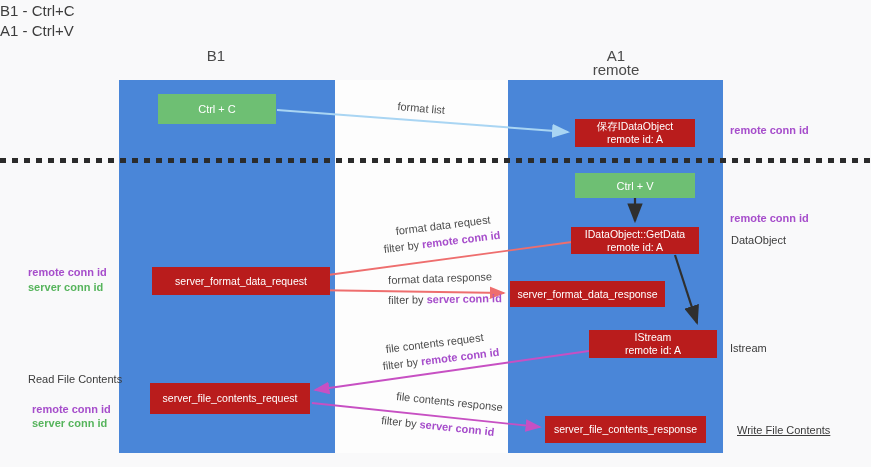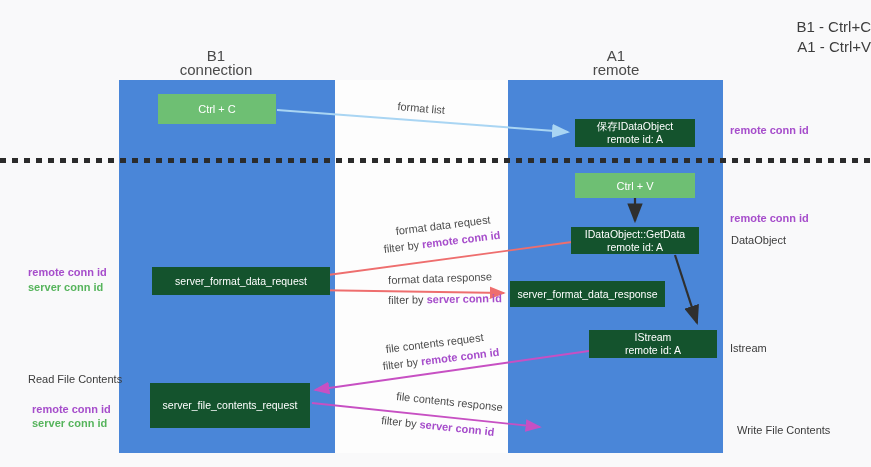--- a/index.html
+++ b/index.html
@@ -6,43 +6,43 @@
   html,body { background:#f9f9fa; }
   .canvas {
     position: relative;
     width: 871px;
     height: 467px;
     background: #f9f9fa;
     font-family: "Liberation Sans", "DejaVu Sans", sans-serif;
     overflow: hidden;
   }
   .midstrip { position:absolute; left:335px; top:80px; width:173px; height:373px; background:#fdfdfd; }
-  .title { position:absolute; left:0; top:17px; width:100%; text-align:right; font-size:15px; line-height:20px; color:#3d3d3d; }
+  .title { position:absolute; left:0; top:1px; width:100%; text-align:left; font-size:15px; line-height:20px; color:#3d3d3d; }
   .col { position:absolute; background:#4a86d8; }
   .col-left  { left:119px; top:80px; width:216px; height:373px; }
   .col-right { left:508px; top:80px; width:215px; height:373px; }
   .col-header { position:absolute; width:120px; text-align:center; font-size:15px; line-height:14px; color:#4a4a4a; }
   .col-header.left  { left:156px; top:49px; }
   .col-header.right { left:556px; top:49px; }
   .divider { position:absolute; left:0; top:158px; width:871px; height:5px;
     background: repeating-linear-gradient(90deg, #2b2b2b 0 6px, transparent 6px 12px); }
   .box { position:absolute; display:flex; flex-direction:column; align-items:center; justify-content:center;
          text-align:center; color:#ffffff; white-space:nowrap; }
   .green  { background:#6ebf73; }
-  .orange { background:#14532d; }
+  .orange { background:#b91c1c; }
   .f11 { font-size:11px; }
   .f10 { font-size:10.5px; line-height:13px; }
   .b-ctrl-c   { left:158px; top:94px;  width:118px; height:30px; }
   .b-save     { left:575px; top:119px; width:120px; height:28px; }
   .b-ctrl-v   { left:575px; top:173px; width:120px; height:25px; }
   .b-getdata  { left:571px; top:227px; width:128px; height:27px; }
   .b-freq     { left:152px; top:267px; width:178px; height:28px; }
   .b-fresp    { left:510px; top:281px; width:155px; height:26px; }
   .b-istream  { left:589px; top:330px; width:128px; height:28px; }
-  .b-fcreq    { left:150px; top:383px; width:160px; height:45px; }
+  .b-fcreq    { left:150px; top:383px; width:160px; height:31px; }
   .b-fcresp   { left:545px; top:416px; width:161px; height:27px; }
   .lbl { position:absolute; font-size:11px; color:#4c4c4c; white-space:nowrap; }
   .purple { color:#a64dcb; font-weight:bold; }
   .greentx { color:#56b45c; font-weight:bold; }
   .dark { color:#3b3b3b; }
   .rot { transform-origin: left top; }
   svg.arrows { position:absolute; left:0; top:0; pointer-events:none; }
 </style>
 </head>
 <body>
@@ -51,21 +51,20 @@
 
   <div class="midstrip"></div>
 
   <div class="title">
     <div>B1 - Ctrl+C</div>
     <div>A1 - Ctrl+V</div>
   </div>
 
   <div class="col-header left">
     <div>B1</div>
-    <div>connection</div>
   </div>
   <div class="col-header right">
     <div>A1</div>
     <div>remote</div>
   </div>
 
   <div class="col col-left"></div>
   <div class="col col-right"></div>
 
   <div class="divider"></div>
@@ -122,20 +121,23 @@
 
   <div class="box orange f10 b-istream">
     <span>IStream</span>
     <span>remote id: A</span>
   </div>
 
   <div class="box orange f10 b-fcreq">
     <span>server_file_contents_request</span>
   </div>
 
+  <div class="box orange f10 b-fcresp">
+    <span>server_file_contents_response</span>
+  </div>
 
   <div class="lbl rot" style="left:398px; top:100px; transform:rotate(5deg);">format list</div>
 
   <div class="lbl rot" style="left:395px; top:225px; transform:rotate(-7deg);">format data request</div>
   <div class="lbl rot" style="left:383px; top:243px; transform:rotate(-7deg);">
     <span>filter by </span><span class="purple">remote conn id</span>
   </div>
 
   <div class="lbl rot" style="left:388px; top:274px; transform:rotate(-2deg);">format data response</div>
   <div class="lbl rot" style="left:388px; top:294px; transform:rotate(-1deg);">
@@ -155,15 +157,15 @@
   <div class="lbl purple" style="left:28px; top:266px;">remote conn id</div>
   <div class="lbl greentx" style="left:28px; top:281px;">server conn id</div>
   <div class="lbl dark" style="left:28px; top:373px;">Read File Contents</div>
   <div class="lbl purple" style="left:32px; top:403px;">remote conn id</div>
   <div class="lbl greentx" style="left:32px; top:417px;">server conn id</div>
 
   <div class="lbl purple" style="left:730px; top:124px;">remote conn id</div>
   <div class="lbl purple" style="left:730px; top:212px;">remote conn id</div>
   <div class="lbl dark" style="left:731px; top:234px;">DataObject</div>
   <div class="lbl dark" style="left:730px; top:342px;">Istream</div>
-  <div class="lbl dark" style="left:737px; top:424px;">Write File Contents</div>
+  <div class="lbl dark" style="left:737px; top:424px;text-decoration:underline;">Write File Contents</div>
 
 </div>
 
 </body></html>

